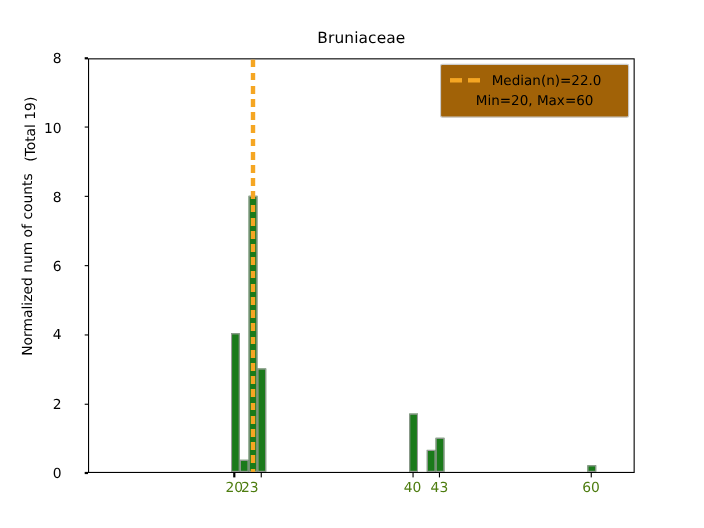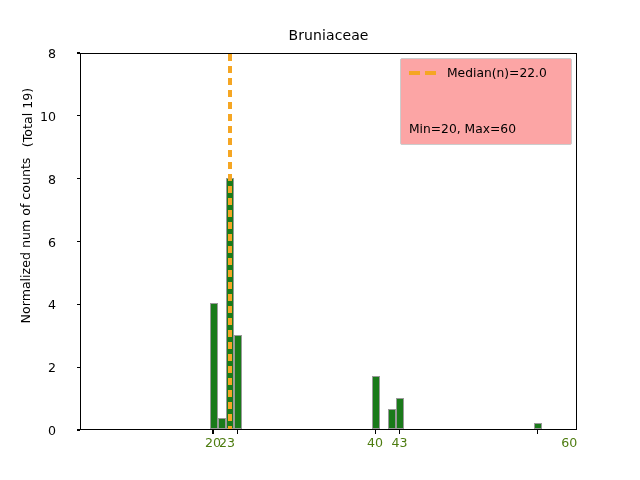--- a/index.html
+++ b/index.html
@@ -104,32 +104,32 @@
     white-space:nowrap;
   }
 
   
   #legend{
     position:absolute;
     left:400px; top:58px;
     padding:5px 8px 6px 8px;
     border:0.9px solid #cccccc;
     border-radius:2px;
-    background:#fca5a5;
+    background:#a16207;
     box-sizing:border-box;
     width:172px;
   }
   .legend-row{display:flex;align-items:center;gap:8px;height:18px;}
   .legend-dash{
     width:30px;height:3.4px;flex:0 0 30px;
     background:repeating-linear-gradient(
       to right,#f5a623 0 11px, rgba(0,0,0,0) 11px 16px);
   }
   .legend-text{font-size:12.3px;color:#000;white-space:nowrap;}
-  .legend-row.second{justify-content:flex-start;margin-top:38px;}
+  .legend-row.second{justify-content:center;}
 </style>
 </head>
 <body>
 
 <div id="figure">
 
   <div id="chart-title">Bruniaceae</div>
 
   <div id="plot-area">
     <div id="bars-layer">
@@ -164,21 +164,21 @@
   <div id="xtick-holder">
       <div class="xtick-mark" style="position: absolute; left: 212.416px; top: 430px; bottom: auto;"></div>
       <div class="xtick-label" style="left: 212.966px;">20</div>
       <div class="xtick-mark" style="position: absolute; left: 236.739px; top: 430px; bottom: auto;"></div>
       <div class="xtick-label" style="left: 227px; text-align: center;">23</div>
       <div class="xtick-mark" style="position: absolute; left: 374.569px; top: 430px; bottom: auto;"></div>
       <div class="xtick-label" style="left: 375.119px;">40</div>
       <div class="xtick-mark" style="position: absolute; left: 398.892px; top: 430px; bottom: auto;"></div>
       <div class="xtick-label" style="left: 399.442px;">43</div>
       <div class="xtick-mark" style="position: absolute; left: 536.722px; top: 430px; bottom: auto;"></div>
-      <div class="xtick-label" style="left: 537.272px; margin-left: 32px;">60</div>
+      <div class="xtick-label" style="left: 537.272px;">60</div>
     </div>
 
   <div id="ylabel">Normalized num of counts</div>
   <div id="ylabel-total">(Total 19)</div>
 
   <div id="legend">
     <div class="legend-row">
       <span class="legend-dash"></span>
       <span class="legend-text">Median(n)=22.0</span>
     </div>

